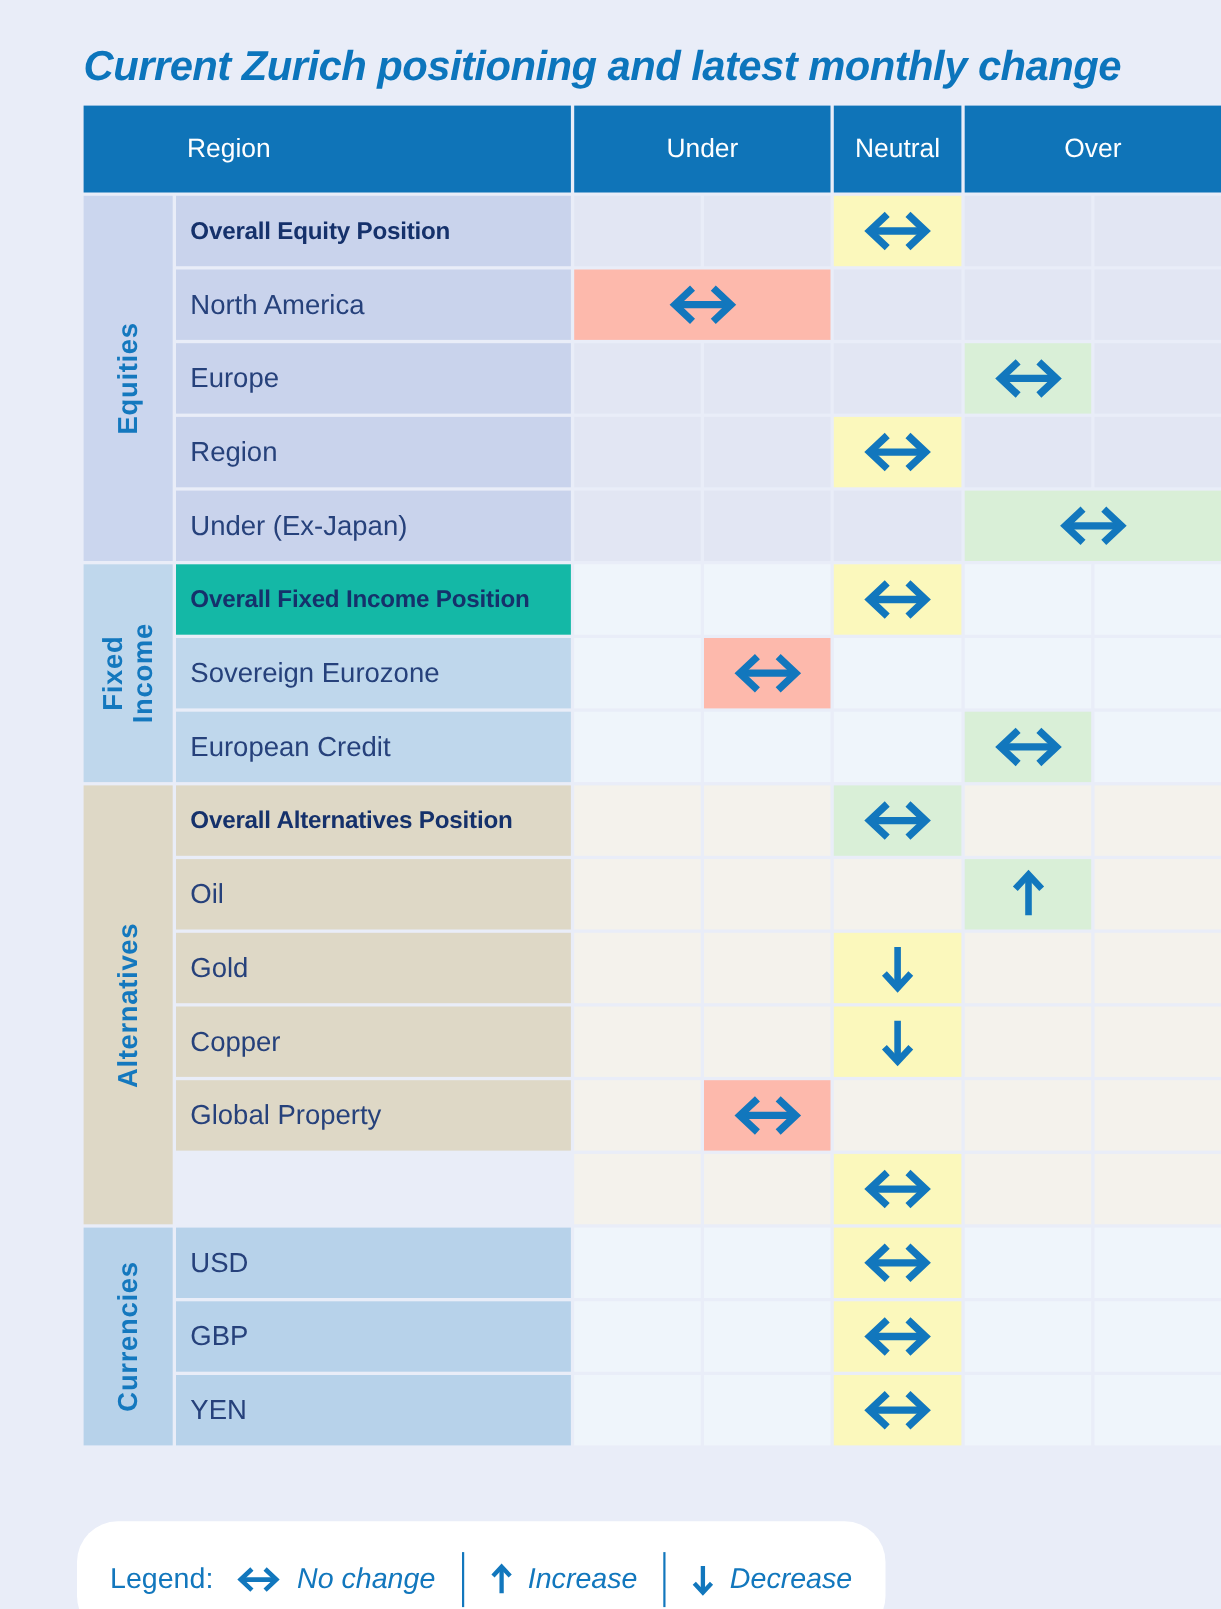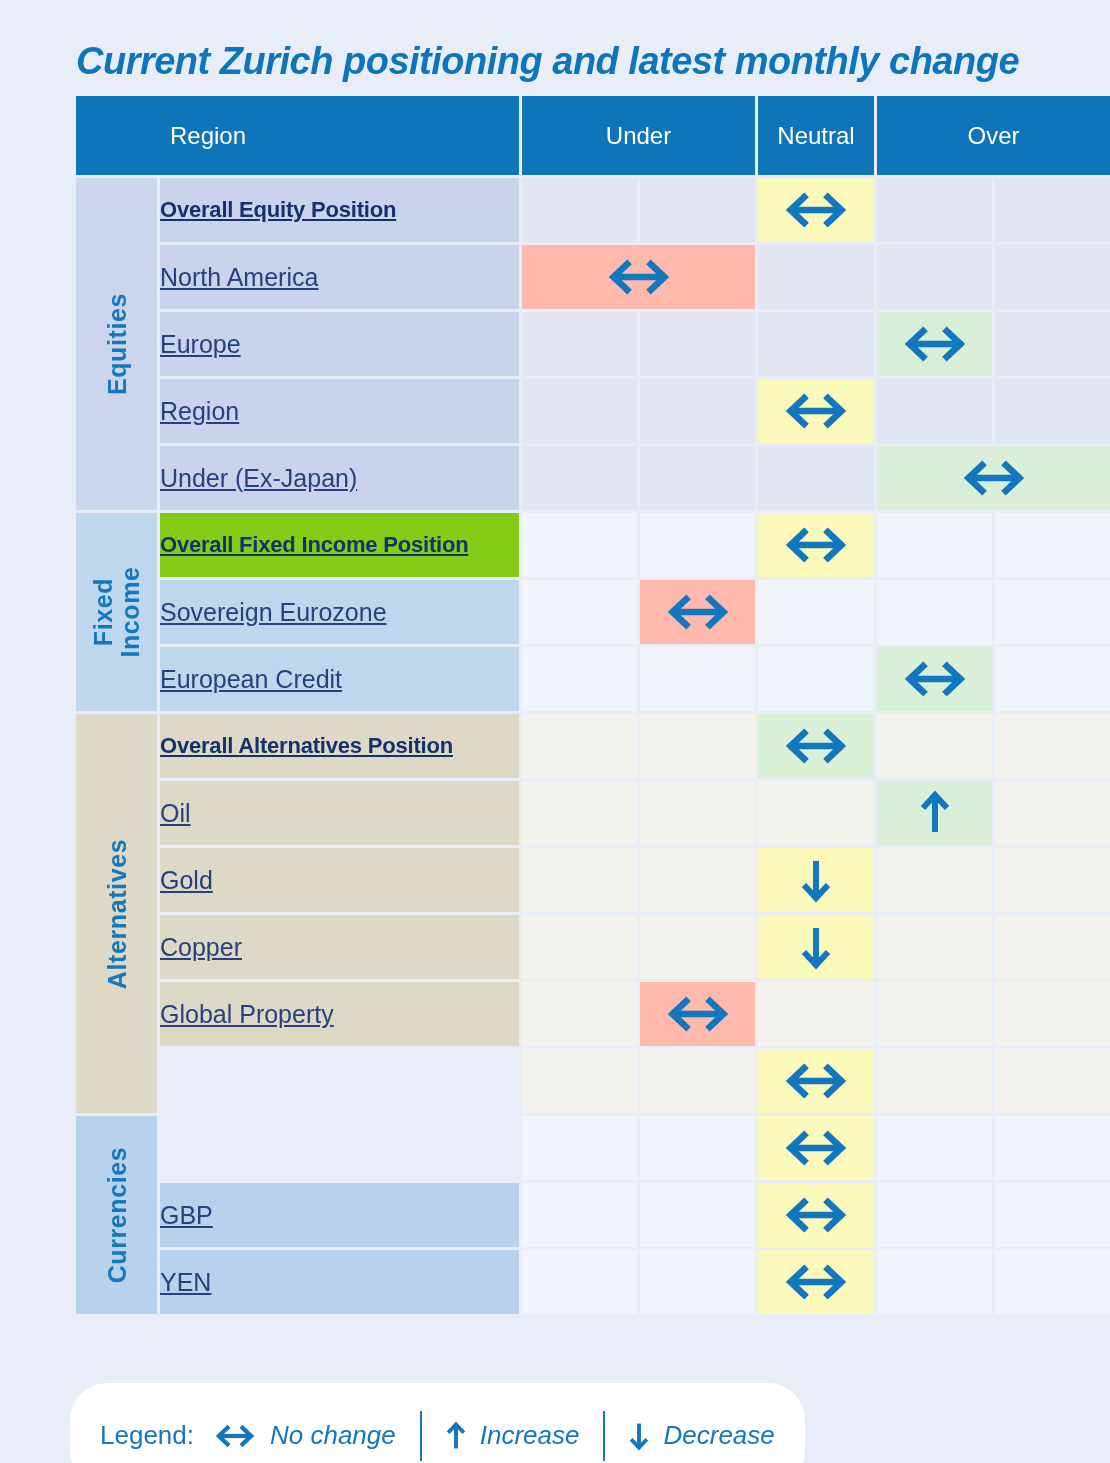--- a/index.html
+++ b/index.html
@@ -9,21 +9,21 @@
          color:#0c75bc;letter-spacing:-0.5px;white-space:nowrap;font-style:italic;}
   .table{position:absolute;left:76px;top:96px;width:1034px;display:grid;
          grid-template-columns:81px 359px 115px 115px 116px 115px 115px;
          grid-template-rows:79px repeat(17,64px);gap:3px;}
   .hcell{background:#0f74b8;color:#ffffff;font-size:24px;display:flex;align-items:center;grid-row:1;}
   .h-region{grid-column:1/3;padding-left:94px;}
   .h-under{grid-column:3/5;justify-content:center;}
   .h-neutral{grid-column:5/6;justify-content:center;}
   .h-over{grid-column:6/8;justify-content:center;}
   .cell{display:flex;align-items:center;}
-  .label-cell{font-size:25px;color:#26417b;white-space:nowrap;text-decoration:underline;}
+  .label-cell{padding-left:13px;font-size:25px;color:#26417b;white-space:nowrap;}
   .bold-label{font-weight:700;font-size:22px;color:#15316b;letter-spacing:-0.2px;}
   .data-cell{justify-content:center;}
   .group-cell{position:relative;}
   .rot{position:absolute;left:50%;top:50%;transform:translate(-50%,-50%) rotate(-90deg);
        color:#1478be;font-weight:700;font-size:25px;letter-spacing:0.6px;text-align:center;
        line-height:1.08;}
   .rot-line{white-space:nowrap;}
   .arr{display:block;}
   .arr path{fill:none;stroke:#1277bd;stroke-width:7;}
   .arr-h{width:66px;height:38px;}
@@ -113,21 +113,21 @@
           <path d="M25 4 L8 20 L25 36"></path>
           <path d="M45 4 L62 20 L45 36"></path>
         </svg>
       </div>
       <div class="cell group-cell" style="grid-area: 7 / 1 / span 3; background: rgb(191, 215, 236);">
         <div class="rot">
           <div class="rot-line">Fixed</div>
           <div class="rot-line">Income</div>
         </div>
       </div>
-      <div class="cell label-cell bold-label" style="grid-area: 7 / 2; background: #84cc16;">Overall Fixed Income Position</div>
+      <div class="cell label-cell bold-label" style="grid-area: 7 / 2; background: #14b8a6;">Overall Fixed Income Position</div>
       <div class="cell data-cell" style="grid-area: 7 / 3; background: rgb(239, 245, 251);"></div>
       <div class="cell data-cell" style="grid-area: 7 / 4; background: rgb(239, 245, 251);"></div>
       <div class="cell data-cell highlight-cell" style="grid-area: 7 / 5 / auto / span 1; background: rgb(251, 248, 188);">
         <svg class="arr arr-h" viewBox="0 0 70 40">
           <path d="M10 20 H60"></path>
           <path d="M25 4 L8 20 L25 36"></path>
           <path d="M45 4 L62 20 L45 36"></path>
         </svg>
       </div>
       <div class="cell data-cell" style="grid-area: 7 / 6; background: rgb(239, 245, 251);"></div>
@@ -227,20 +227,21 @@
           <path d="M45 4 L62 20 L45 36"></path>
         </svg>
       </div>
       <div class="cell data-cell" style="grid-area: 15 / 6; background: rgb(244, 242, 236);"></div>
       <div class="cell data-cell" style="grid-area: 15 / 7; background: rgb(244, 242, 236);"></div>
       <div class="cell group-cell" style="grid-area: 16 / 1 / span 3; background: rgb(183, 210, 234);">
         <div class="rot">
           <div class="rot-line">Currencies</div>
         </div>
       </div>
+      <div class="cell label-cell" style="grid-area: 16 / 2; background: rgb(183, 210, 234);">USD</div>
       <div class="cell data-cell" style="grid-area: 16 / 3; background: rgb(239, 245, 251);"></div>
       <div class="cell data-cell" style="grid-area: 16 / 4; background: rgb(239, 245, 251);"></div>
       <div class="cell data-cell highlight-cell" style="grid-area: 16 / 5 / auto / span 1; background: rgb(251, 248, 188);">
         <svg class="arr arr-h" viewBox="0 0 70 40">
           <path d="M10 20 H60"></path>
           <path d="M25 4 L8 20 L25 36"></path>
           <path d="M45 4 L62 20 L45 36"></path>
         </svg>
       </div>
       <div class="cell data-cell" style="grid-area: 16 / 6; background: rgb(239, 245, 251);"></div>

